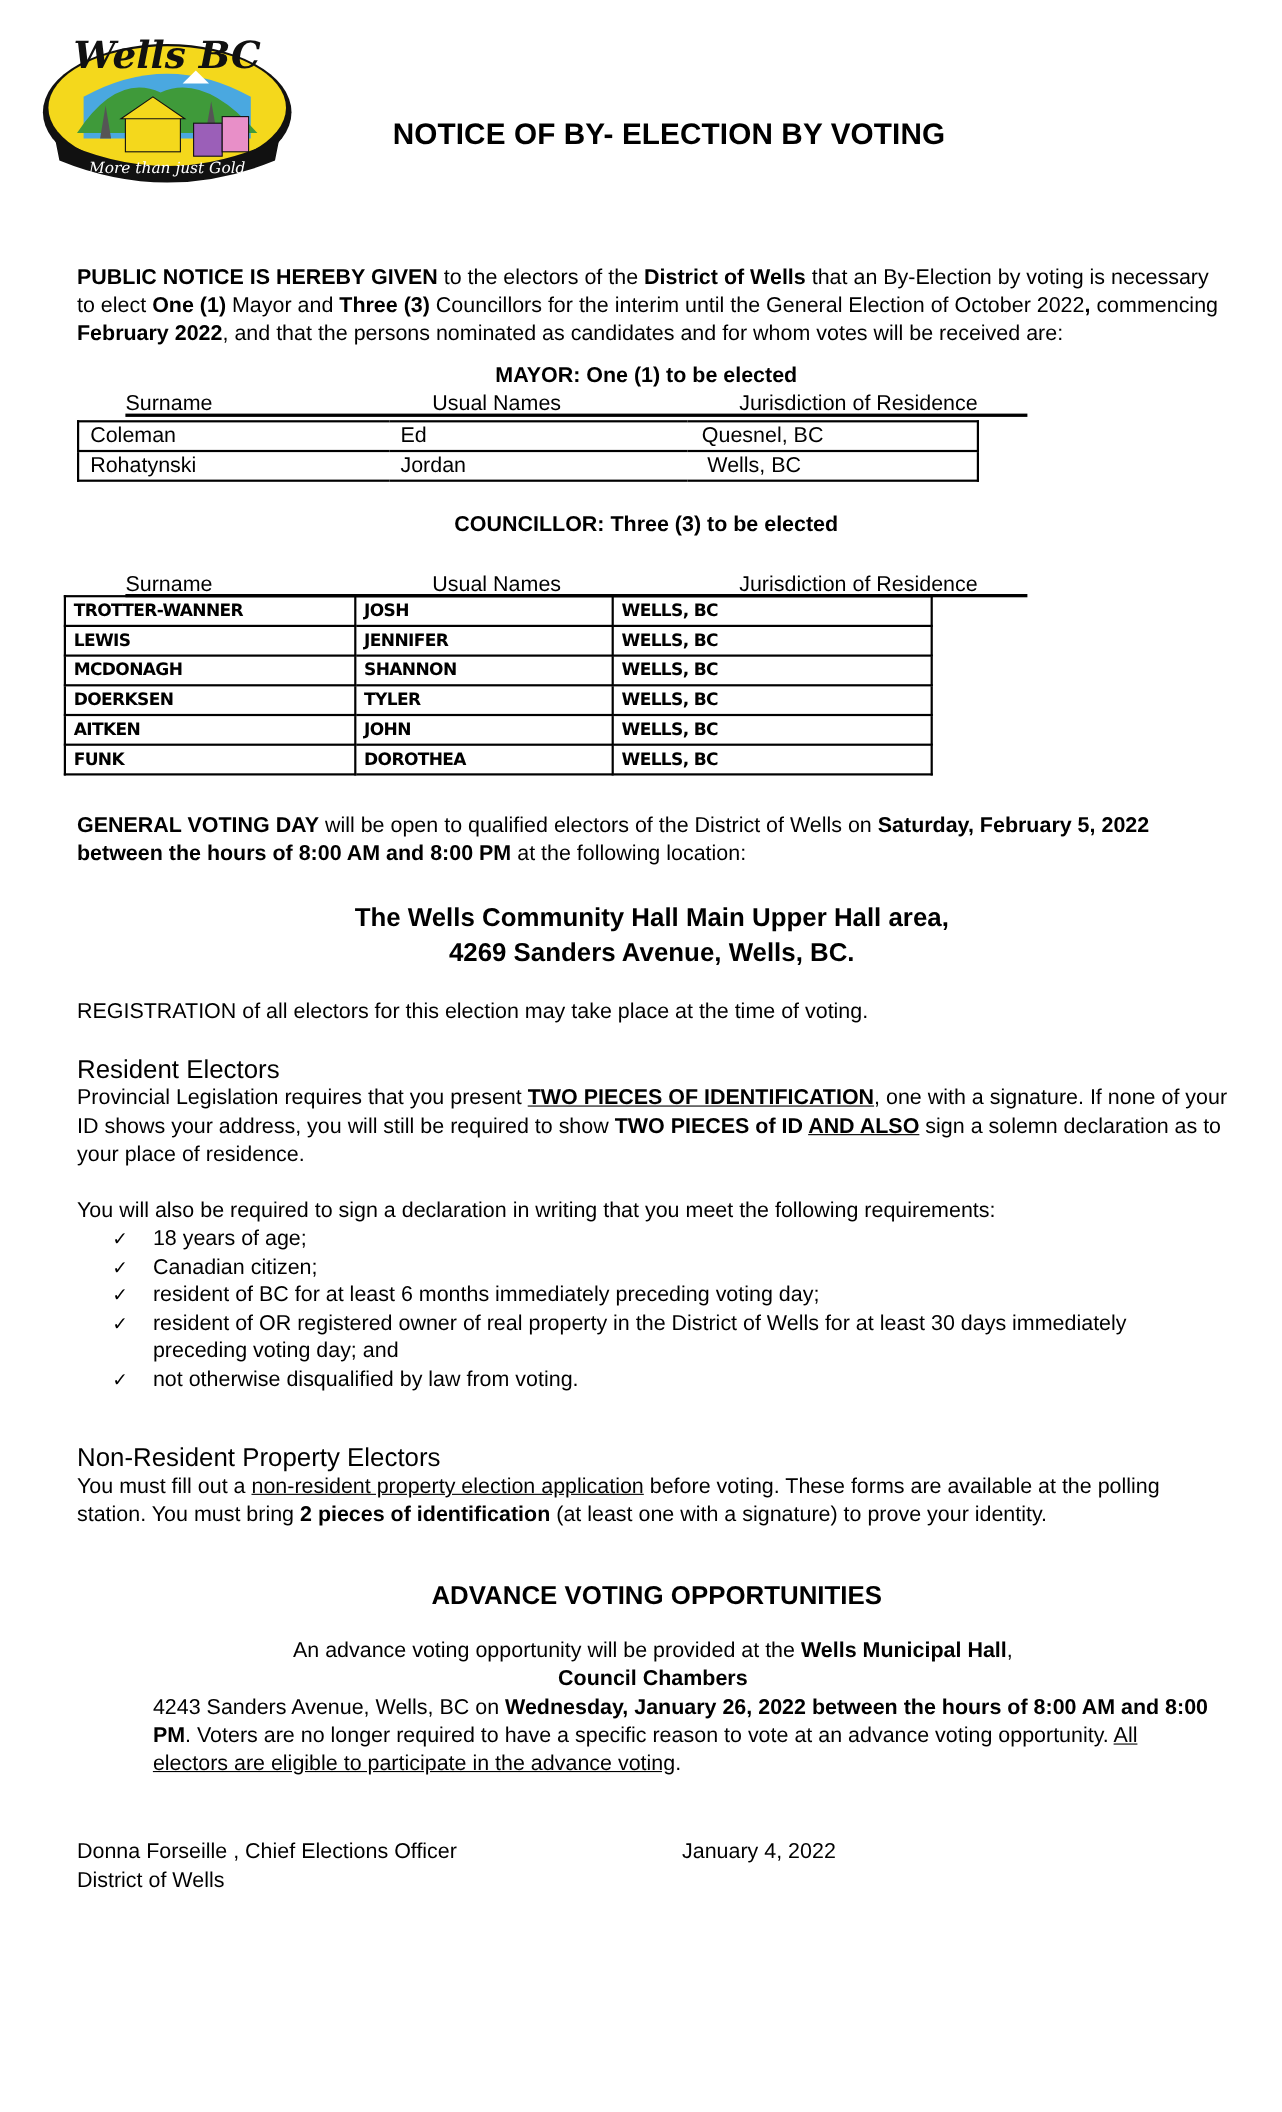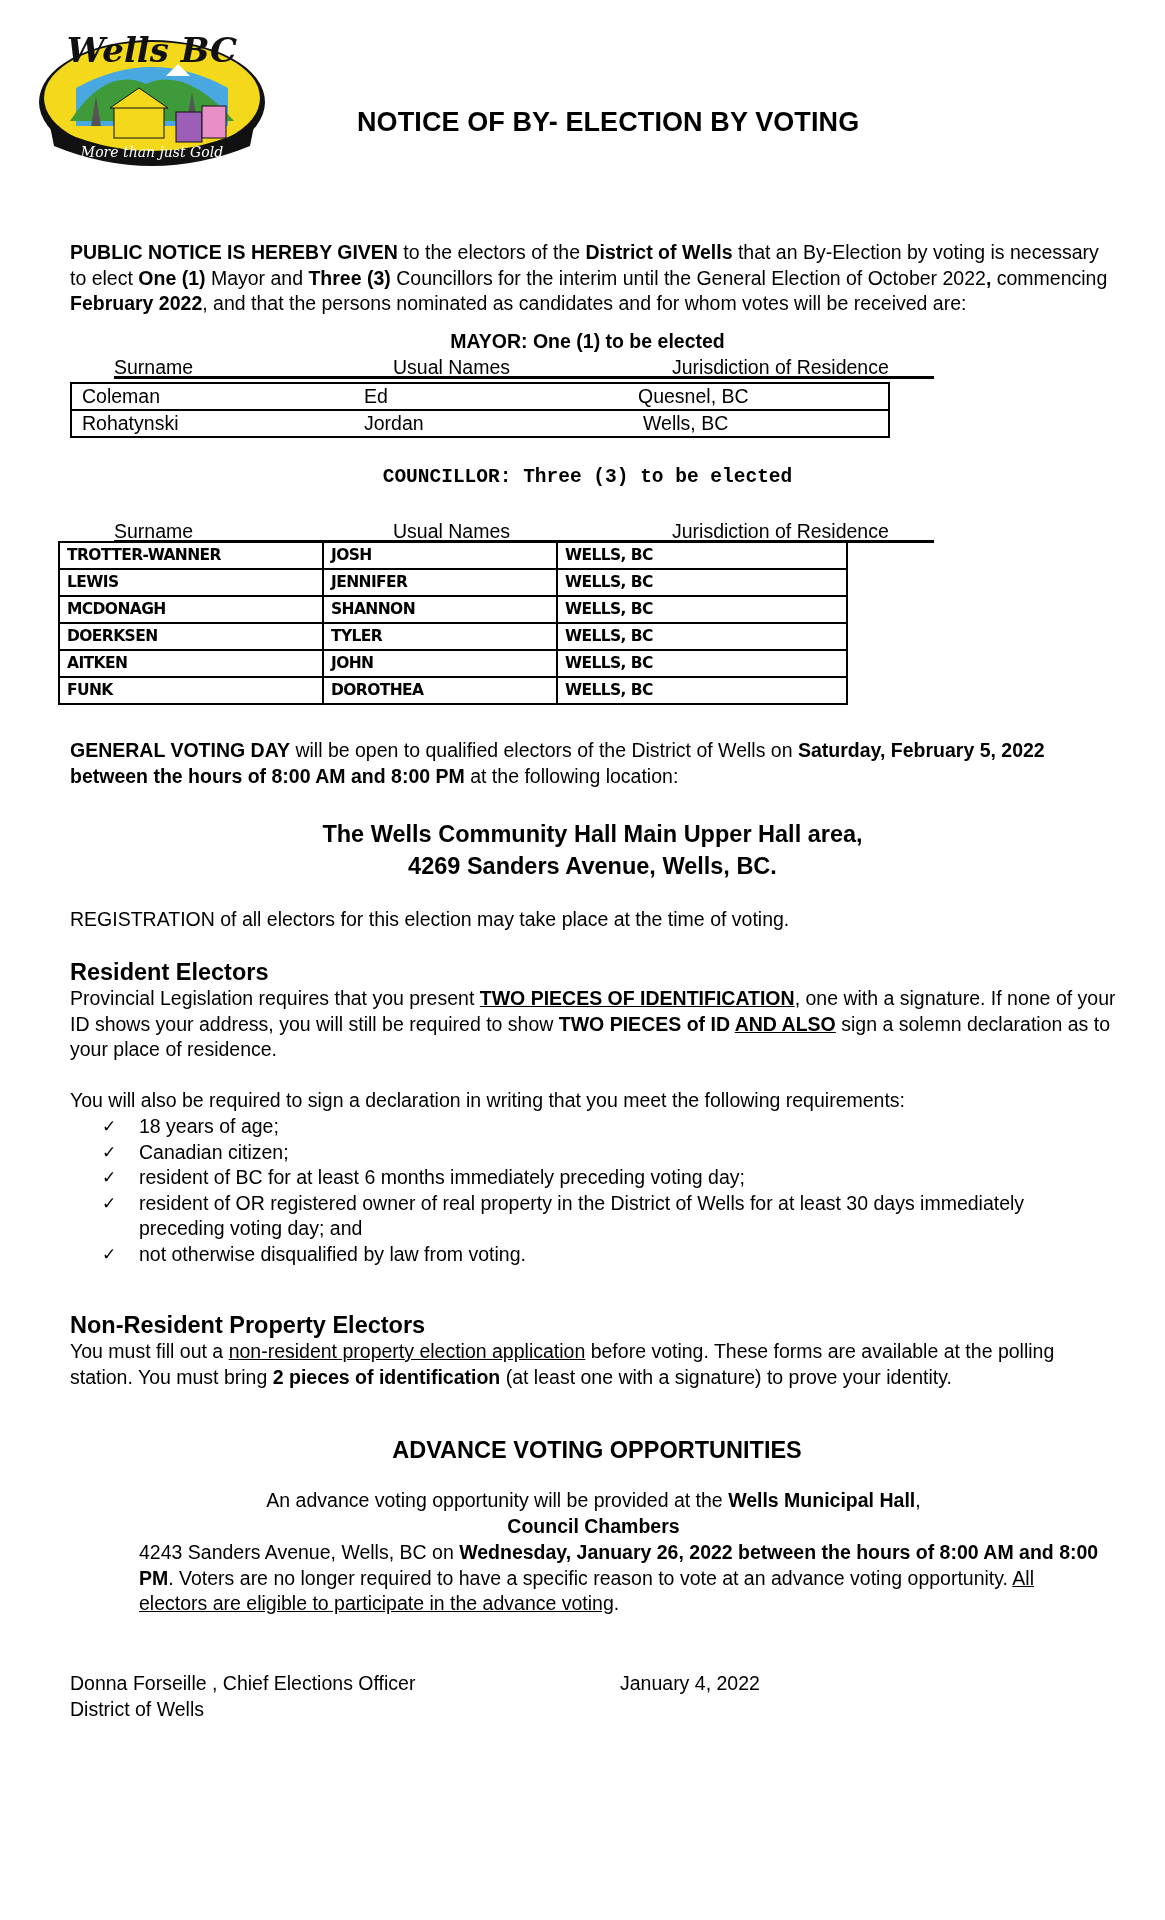--- a/index.html
+++ b/index.html
@@ -23,21 +23,21 @@
       left: 357px; top: 106px;
       font-size: 27px; font-weight: bold; line-height: 32px;
       letter-spacing: 0.1px;
     }
 
     .para { left: 70px; width: 1050px; font-size: 19.5px; line-height: 25.5px; }
     #intro { top: 196px; margin-top: 44px; }
 
     .center-h { text-align: center; font-weight: bold; font-size: 19.5px; }
     #mayor-heading { left: 0; width: 1165px; top: 329px; text-align: center; padding-left: 10px; }
-    #council-heading { left: 0; width: 1165px; top: 465px; text-align: center; padding-left: 10px; font-family: Liberation Mono, monospace; }
+    #council-heading { left: 0; width: 1165px; top: 465px; text-align: center; padding-left: 10px; }
 
     .col-head { font-size: 19.5px; line-height: 24px; }
     .headrow { position: absolute; left: 70px; width: 820px; height: 24px; border-bottom: 3px solid #000; margin-left: 44px; }
     .headrow span { position: absolute; top: 0; }
 
     
     #mayor-table {
       position: absolute; left: 70px; top: 382px; width: 820px;
       border-collapse: collapse; font-size: 19.5px;
     }
@@ -53,21 +53,21 @@
     }
     #council-table td {
       border: 2px solid #000; height: 27px; padding: 0 0 0 7px;
       letter-spacing: -0.6px;
     }
 
     #voting-day { top: 738px; }
     #location { left: 0; width: 1165px; top: 818px; text-align: center; font-weight: bold; font-size: 23.5px; line-height: 32px; padding-left: 20px; }
     #registration { top: 907px; }
 
-    .section-h { left: 70px; font-weight: bold; font-size: 23.5px; line-height: 28px; }
+    .section-h { left: 70px; font-weight: normal; font-size: 23.5px; line-height: 28px; }
     #resident-h { top: 958px; }
     #resident-body { top: 986px; }
 
     #declaration { top: 1088px; }
     #req-list { position: absolute; left: 102px; top: 1114px; width: 1000px; list-style: none; font-size: 19.5px; line-height: 25.5px; }
     #req-list li { position: relative; padding-left: 37px; }
     #req-list li .chk { position: absolute; left: 0; top: 0; font-size: 17px; }
 
     #nonres-h { top: 1311px; }
     #nonres-body { top: 1339px; }

